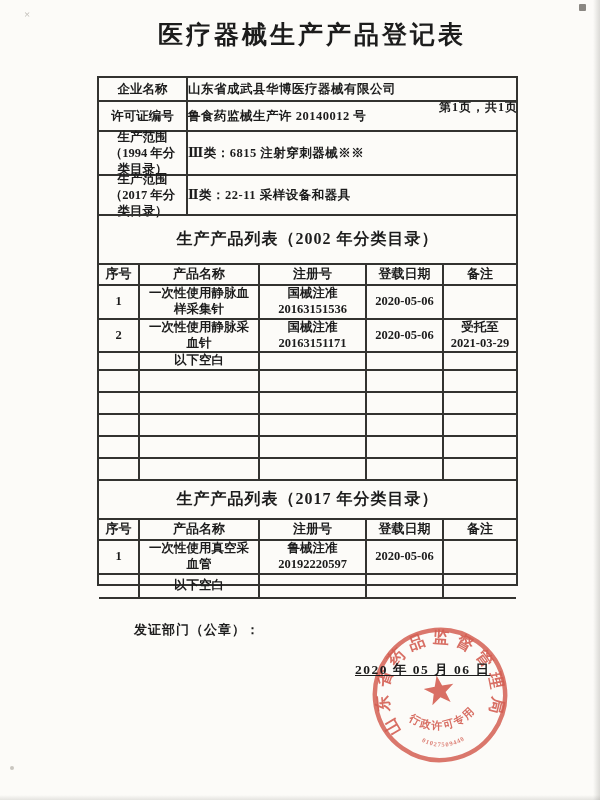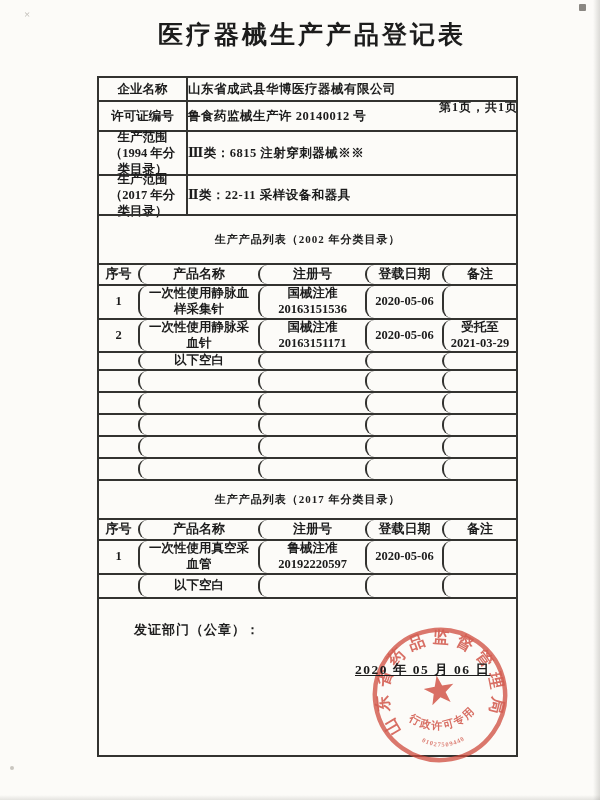--- a/index.html
+++ b/index.html
@@ -24,41 +24,41 @@
 
   .doc-title{
     position:absolute;left:12px;top:18px;width:600px;
     text-align:center;font-size:25px;font-weight:700;letter-spacing:3px;
   }
   .page-info{
     position:absolute;right:82px;top:55px;font-size:12px;font-weight:700;letter-spacing:1px;margin-top:44px;
   }
 
   .doc-table{
-    position:absolute;left:97px;top:76px;width:421px;height:681px;
+    position:absolute;left:97px;top:76px;width:421px;height:510px;
     border:2px solid #333330;box-sizing:border-box;
     display:flex;flex-direction:column;
     font-size:12.5px;font-weight:700;
   }
   .trow{display:flex;flex-direction:row;box-sizing:border-box;flex:0 0 auto;}
   .trow + .trow{border-top:2px solid #333330;}
 
   
   .ilabel{flex:0 0 87px;display:flex;flex-direction:column;align-items:center;justify-content:center;
     text-align:center;line-height:1.3;box-sizing:border-box;}
   .ival{flex:1 1 auto;display:flex;align-items:center;box-sizing:border-box;
     border-left:2px solid #333330;letter-spacing:.5px;}
 
   
   .sec-header{display:flex;align-items:center;justify-content:center;box-sizing:border-box;
-    font-size:11px;letter-spacing:1px;}
+    font-size:16px;letter-spacing:1px;}
 
   
   .pcell{display:flex;flex-direction:column;align-items:center;justify-content:center;
-    text-align:center;line-height:1.25;box-sizing:border-box;overflow:hidden;border-radius:9px;}
+    text-align:center;line-height:1.25;box-sizing:border-box;overflow:hidden;}
   .pcell + .pcell{border-left:2px solid #333330;}
   .c-no{flex:0 0 39px;}
   .c-name{flex:0 0 120px;padding:0 4px;}
   .c-reg{flex:0 0 107px;}
   .c-date{flex:0 0 77px;}
   .c-note{flex:1 1 auto;}
   .phead .pcell{font-size:13px;}
 
   
   .footer-cell{position:relative;flex:1 1 auto;box-sizing:border-box;}

